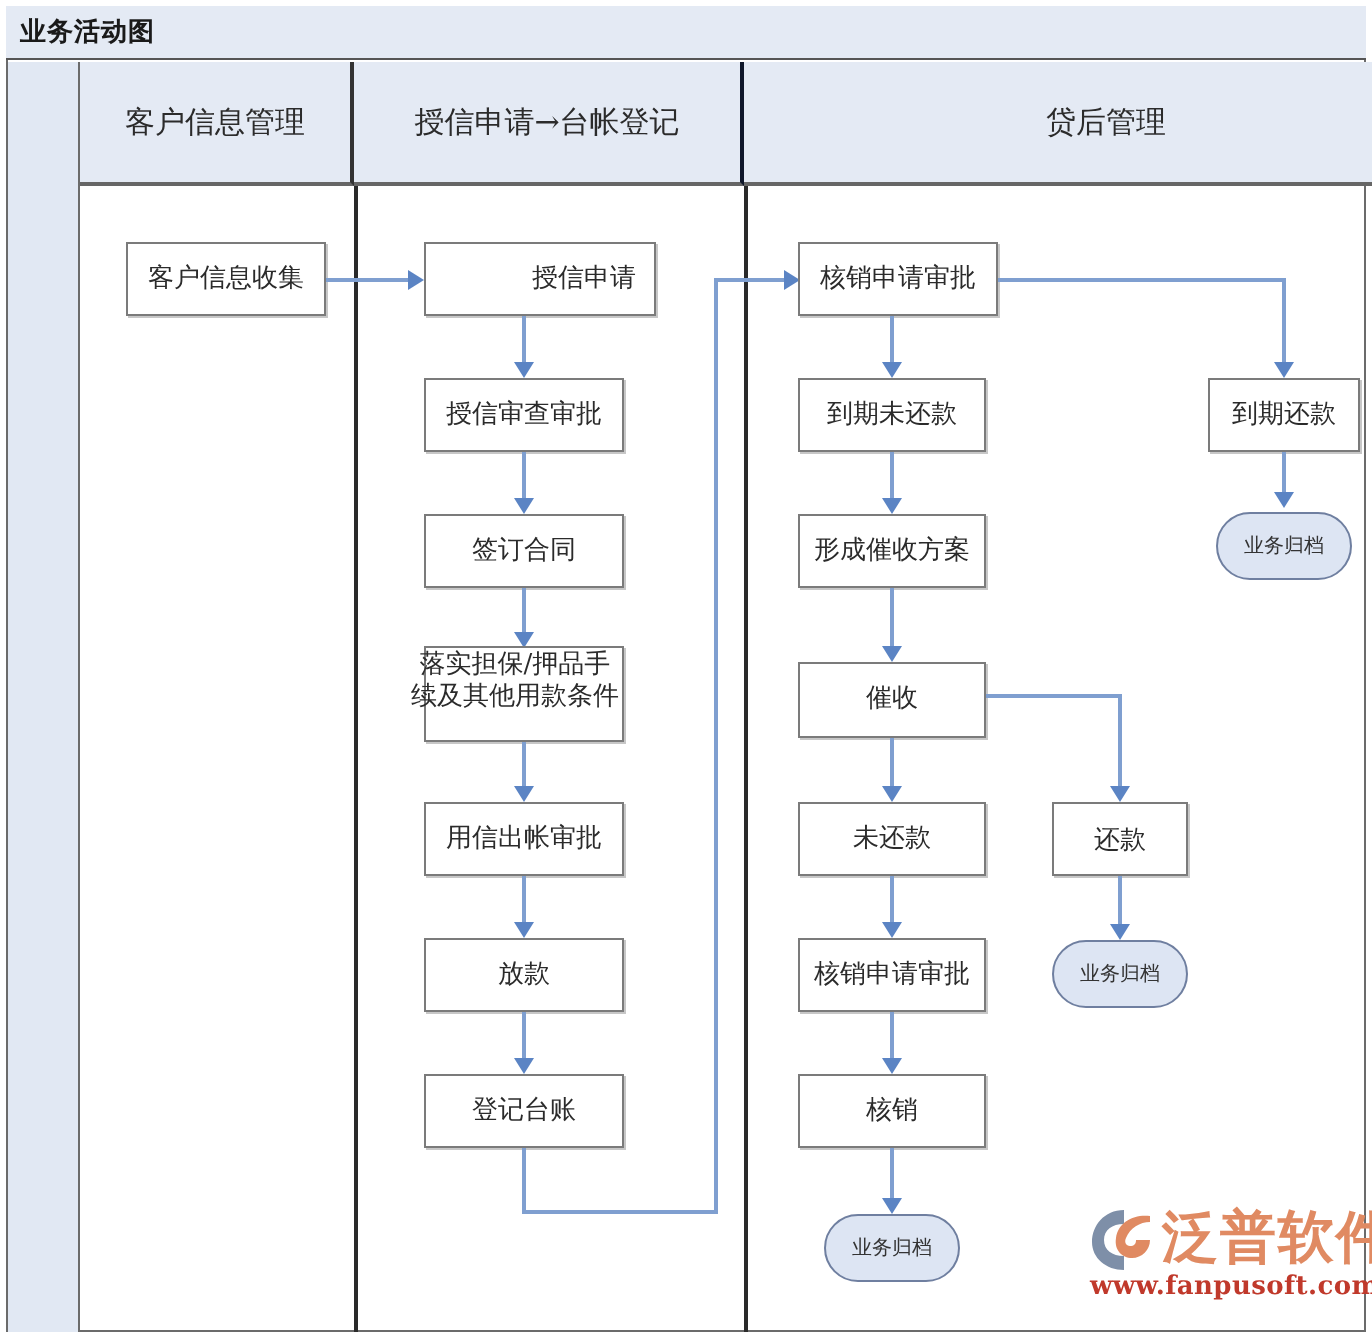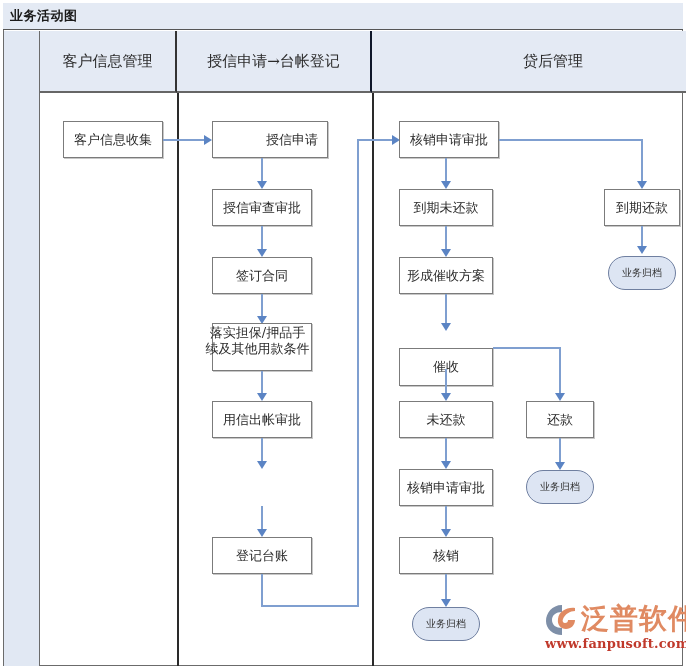--- a/index.html
+++ b/index.html
@@ -171,20 +171,21 @@
     </div>
 
   <div class="conn v" style="left:261px;top:371px;height:22px;"></div>
   <div class="arrow down" style="left:257px;top:393px;"></div>
 
   <div class="node" style="left:212px;top:401px;width:100px;height:37px;">用信出帐审批</div>
 
   <div class="conn v" style="left:261px;top:438px;height:23px;"></div>
   <div class="arrow down" style="left:257px;top:461px;"></div>
 
+  <div class="node" style="left:212px;top:469px;width:100px;height:37px;">放款</div>
 
   <div class="conn v" style="left:261px;top:506px;height:23px;"></div>
   <div class="arrow down" style="left:257px;top:529px;"></div>
 
   <div class="node" style="left:212px;top:537px;width:100px;height:37px;">登记台账</div>
 
   <div class="conn v" style="left:261px;top:574px;height:33px;"></div>
   <div class="conn h" style="left:261px;top:605px;width:98px;"></div>
   <div class="conn v" style="left:357px;top:139px;height:468px;"></div>
   <div class="conn h" style="left:357px;top:139px;width:35px;"></div>
@@ -209,21 +210,21 @@
   <div class="node" style="left:399px;top:189px;width:94px;height:37px;">到期未还款</div>
 
   <div class="conn v" style="left:445px;top:226px;height:23px;"></div>
   <div class="arrow down" style="left:441px;top:249px;"></div>
 
   <div class="node" style="left:399px;top:257px;width:94px;height:37px;">形成催收方案</div>
 
   <div class="conn v" style="left:445px;top:294px;height:29px;"></div>
   <div class="arrow down" style="left:441px;top:323px;"></div>
 
-  <div class="node" style="left:399px;top:348px;width:94px;height:38px;">催收</div>
+  <div class="node" style="left:399px;top:331px;width:94px;height:38px;">催收</div>
 
   <div class="conn h" style="left:493px;top:347px;width:68px;"></div>
   <div class="conn v" style="left:559px;top:347px;height:46px;"></div>
   <div class="arrow down" style="left:555px;top:393px;"></div>
 
   <div class="node" style="left:526px;top:401px;width:68px;height:37px;font-family:Liberation Serif, serif;">还款</div>
 
   <div class="conn v" style="left:559px;top:438px;height:24px;"></div>
   <div class="arrow down" style="left:555px;top:462px;"></div>
 

